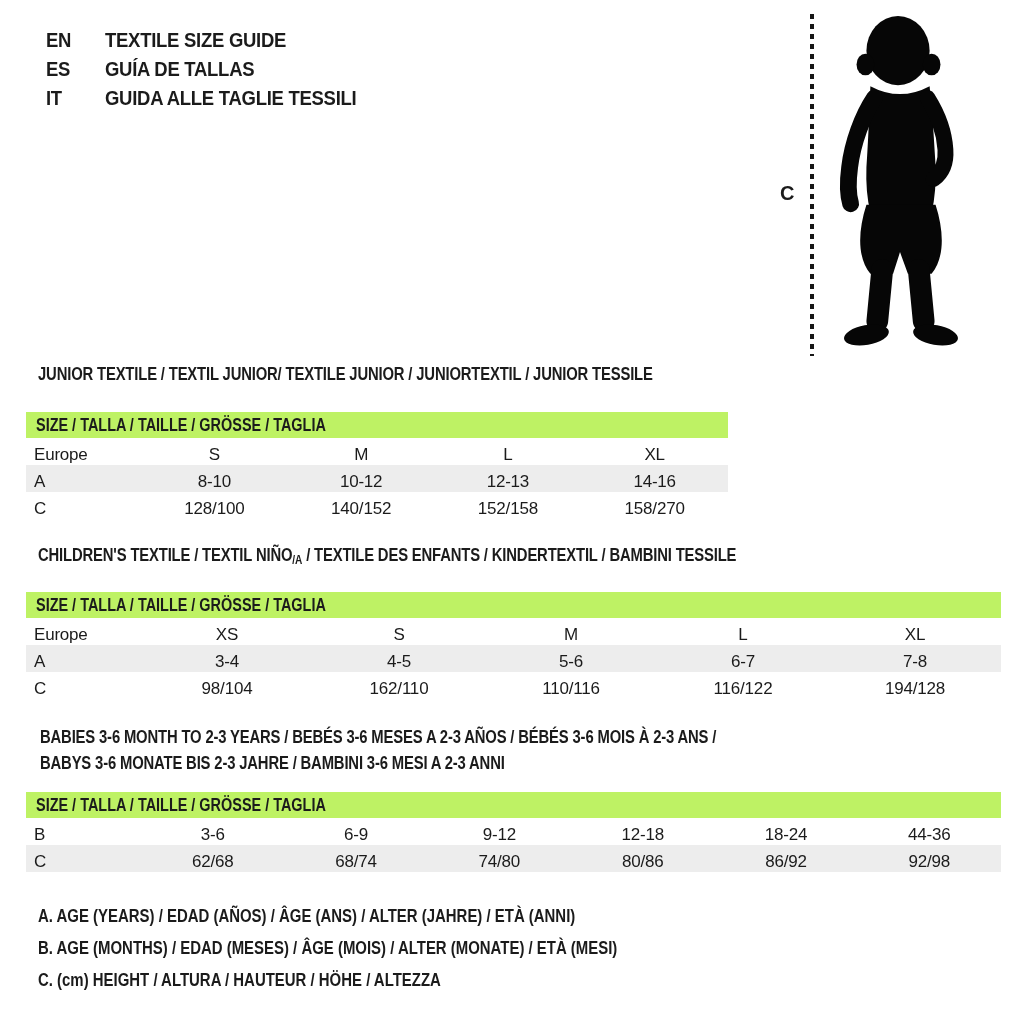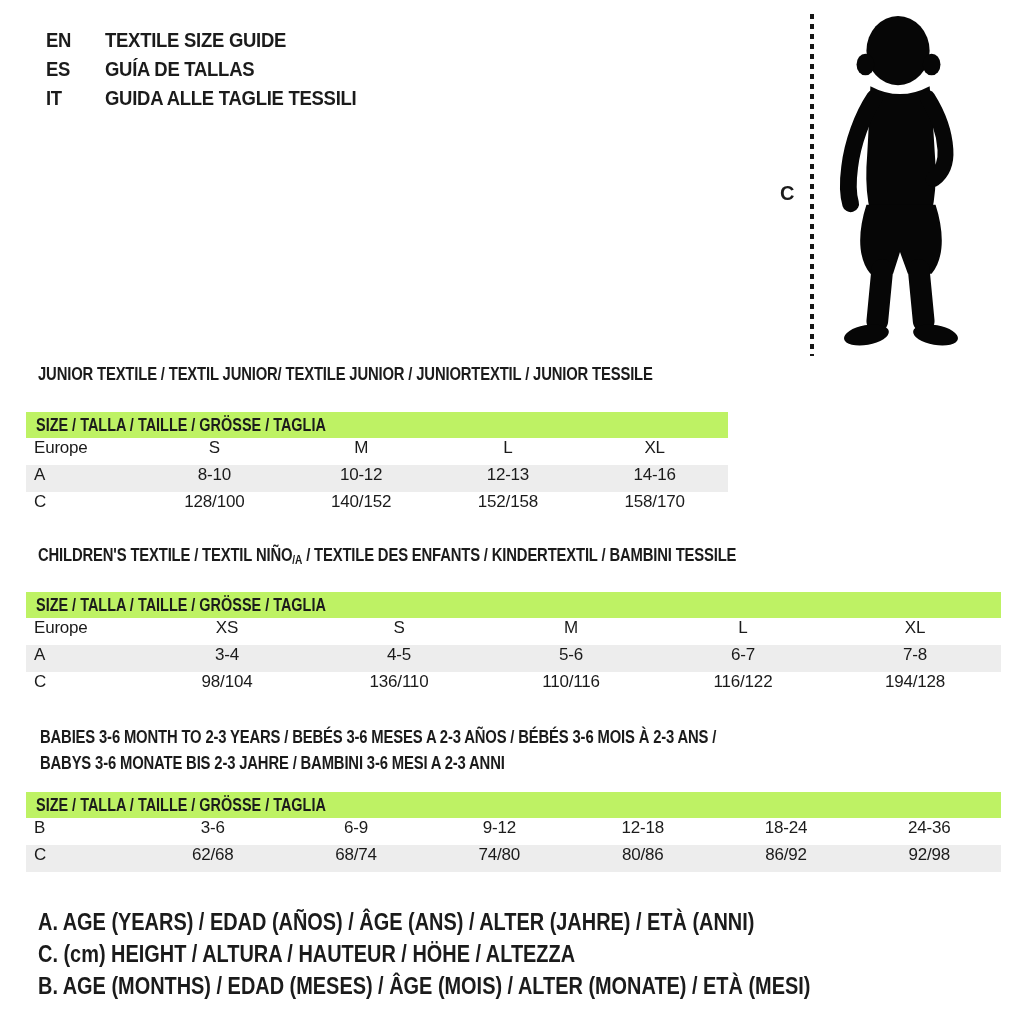--- a/index.html
+++ b/index.html
@@ -38,28 +38,28 @@
   .heading-sub { font-size: 13px; position: relative; top: 3px; }
   .babies-heading .line { display: block; height: 26px; }
 
   
   .tbl { font-size: 17px; }
   .tbl-header {
     height: 26px; background: #bef264;
     display: flex; align-items: center; padding-left: 10px;
     font-weight: 700; font-size: 19px;
   }
-  .tbl-row { display: flex; align-items: flex-start; height: 27px; }
+  .tbl-row { display: flex; align-items: flex-end; height: 27px; }
   .tbl-row.alt { background: #ededed; }
   .cell-label { width: 115px; padding-left: 8px; letter-spacing: -0.2px; }
   .cell { flex: 1; text-align: center; letter-spacing: -0.2px; }
 
   
   .legend { left: 38px; top: 906px; }
-  .legend-line { height: 32px; font-weight: 700; font-size: 24px; display: flex; align-items: center; }
+  .legend-line { height: 32px; font-weight: 700; font-size: 18px; display: flex; }
 </style>
 </head>
 <body>
 
 <div class="abs lang-block">
   <div class="lang-row">
     <span class="lang-code"><span class="sq88">EN</span></span>
     <span class="lang-title sq88">TEXTILE SIZE GUIDE</span>
   </div>
   <div class="lang-row">
@@ -109,21 +109,21 @@
     <span class="cell">8-10</span>
     <span class="cell">10-12</span>
     <span class="cell">12-13</span>
     <span class="cell">14-16</span>
   </div>
   <div class="tbl-row">
     <span class="cell-label">C</span>
     <span class="cell">128/100</span>
     <span class="cell">140/152</span>
     <span class="cell">152/158</span>
-    <span class="cell">158/170</span>
+    <span class="cell">158/270</span>
   </div>
 </div>
 
 <div class="abs section-heading" style="left:38px; top:544px;">
   <span class="sq">
     <span>CHILDREN'S TEXTILE / TEXTIL NIÑO</span><span class="heading-sub">/A</span><span> / TEXTILE DES ENFANTS / KINDERTEXTIL / BAMBINI TESSILE</span>
   </span>
 </div>
 <div class="abs tbl" style="left:26px; top:592px; width:975px;">
   <div class="tbl-header">
@@ -141,21 +141,21 @@
     <span class="cell-label">A</span>
     <span class="cell">3-4</span>
     <span class="cell">4-5</span>
     <span class="cell">5-6</span>
     <span class="cell">6-7</span>
     <span class="cell">7-8</span>
   </div>
   <div class="tbl-row">
     <span class="cell-label">C</span>
     <span class="cell">98/104</span>
-    <span class="cell">136/110</span>
+    <span class="cell">162/110</span>
     <span class="cell">110/116</span>
     <span class="cell">116/122</span>
     <span class="cell">194/128</span>
   </div>
 </div>
 
 <div class="abs section-heading babies-heading" style="left:40px; top:726px;">
   <span class="line"><span class="sq">BABIES 3-6 MONTH TO 2-3 YEARS / BEBÉS 3-6 MESES A 2-3 AÑOS / BÉBÉS 3-6 MOIS À 2-3 ANS /</span></span>
   <span class="line"><span class="sq">BABYS 3-6 MONATE BIS 2-3 JAHRE / BAMBINI 3-6 MESI A 2-3 ANNI</span></span>
 </div>
@@ -163,36 +163,36 @@
   <div class="tbl-header">
     <span class="sq76">SIZE / TALLA / TAILLE / GRÖSSE / TAGLIA</span>
   </div>
   <div class="tbl-row">
     <span class="cell-label">B</span>
     <span class="cell">3-6</span>
     <span class="cell">6-9</span>
     <span class="cell">9-12</span>
     <span class="cell">12-18</span>
     <span class="cell">18-24</span>
-    <span class="cell">24-36</span>
+    <span class="cell">44-36</span>
   </div>
   <div class="tbl-row alt">
     <span class="cell-label">C</span>
     <span class="cell">62/68</span>
     <span class="cell">68/74</span>
     <span class="cell">74/80</span>
     <span class="cell">80/86</span>
     <span class="cell">86/92</span>
     <span class="cell">92/98</span>
   </div>
 </div>
 
 <div class="abs legend">
   <div class="legend-line">
     <span class="sq83">A. AGE (YEARS) / EDAD (AÑOS) / ÂGE (ANS) / ALTER (JAHRE) / ETÀ (ANNI)</span>
   </div>
   <div class="legend-line">
-    <span class="sq83">C. (cm) HEIGHT / ALTURA / HAUTEUR / HÖHE / ALTEZZA</span>
+    <span class="sq83">B. AGE (MONTHS) / EDAD (MESES) / ÂGE (MOIS) / ALTER (MONATE) / ETÀ (MESI)</span>
   </div>
   <div class="legend-line">
-    <span class="sq83">B. AGE (MONTHS) / EDAD (MESES) / ÂGE (MOIS) / ALTER (MONATE) / ETÀ (MESI)</span>
+    <span class="sq83">C. (cm) HEIGHT / ALTURA / HAUTEUR / HÖHE / ALTEZZA</span>
   </div>
 </div>
 
 </body></html>

